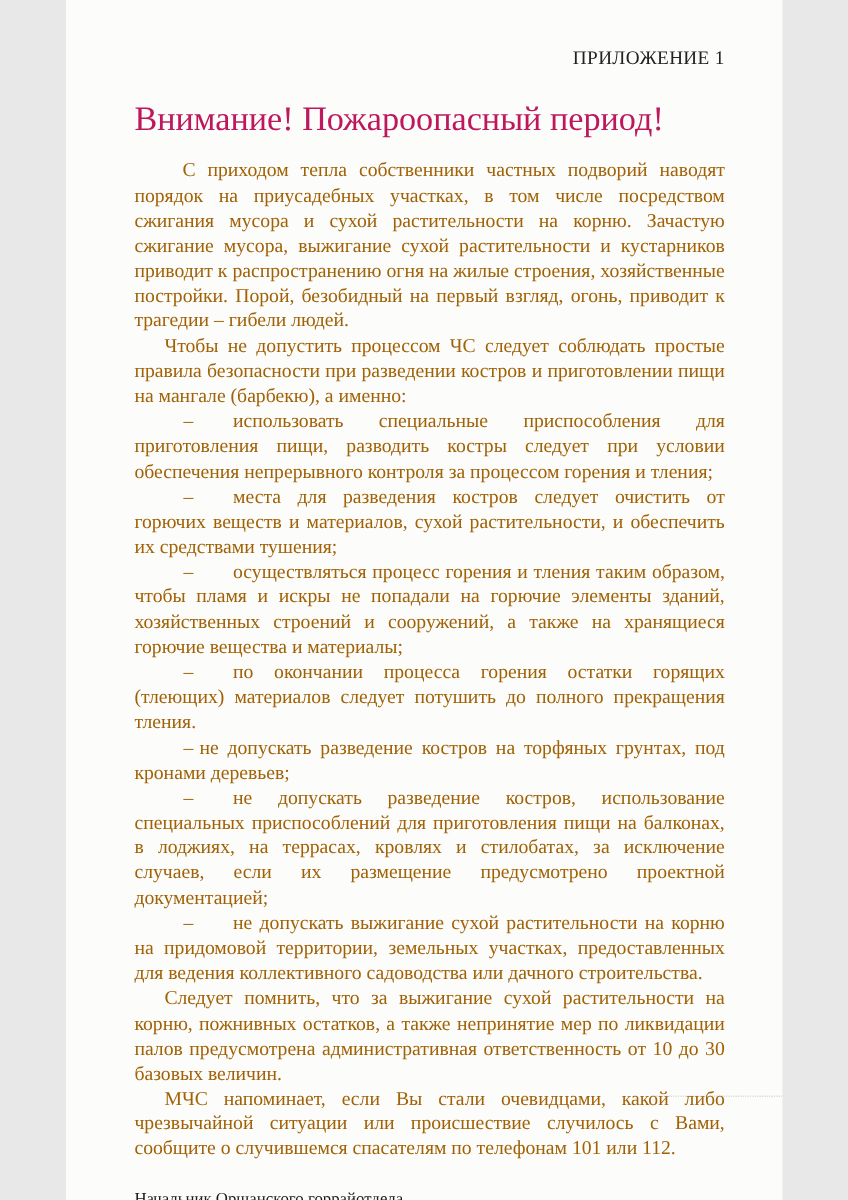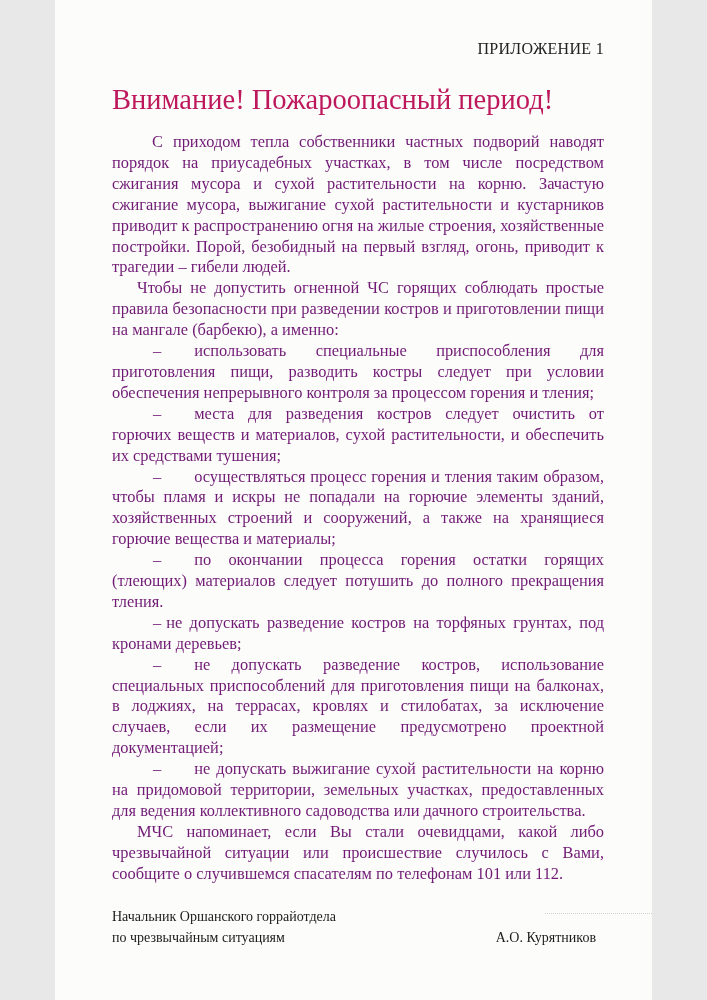--- a/index.html
+++ b/index.html
@@ -26,21 +26,21 @@
     font-weight: normal;
     margin: 26px 0 16px 0;
     color: #be185d;
   }
   .body-text { }
   .para {
     margin: 0;
     font-size: 16.4px;
     line-height: 20.9px;
     text-align: justify;
-    color: #701a75;
+    color: #a16207;
   }
   .indent-lg { text-indent: 40px; }
   .indent-sm { text-indent: 25px; }
   .indent-bullet { text-indent: 41px; }
   .marker { display: inline; }
   .marker.wide { margin-right: 33px; }
   .marker.narrow { margin-right: 5px; }
   .scan-artifact {
     position: absolute;
     left: 490px;
@@ -66,36 +66,37 @@
 <div class="page">
 
   <div class="appendix">ПРИЛОЖЕНИЕ 1</div>
 
   <h1 class="doc-title">Внимание! Пожароопасный период!</h1>
 
   <div class="body-text">
 
     <p class="para indent-lg"><span>С приходом тепла собственники частных подворий наводят порядок на приусадебных участках, в том числе посредством сжигания мусора и сухой растительности на корню. Зачастую сжигание мусора, выжигание сухой растительности и кустарников приводит к распространению огня на жилые строения, хозяйственные постройки. Порой, безобидный на первый взгляд, огонь, приводит к трагедии – гибели людей.</span></p>
 
-    <p class="para indent-sm"><span>Чтобы не допустить огненной ЧС горящих соблюдать простые правила безопасности при разведении костров и приготовлении пищи на мангале (барбекю), а именно:</span></p>
+    <p class="para indent-sm"><span>Чтобы не допустить процессом ЧС следует соблюдать простые правила безопасности при разведении костров и приготовлении пищи на мангале (барбекю), а именно:</span></p>
 
     <p class="para indent-bullet"><span class="marker wide">–</span><span>использовать специальные приспособления для приготовления пищи, разводить костры следует при условии обеспечения непрерывного контроля за процессом горения и тления;</span></p>
 
     <p class="para indent-bullet"><span class="marker wide">–</span><span>места для разведения костров следует очистить от горючих веществ и материалов, сухой растительности, и обеспечить их средствами тушения;</span></p>
 
     <p class="para indent-bullet"><span class="marker wide">–</span><span>осуществляться процесс горения и тления таким образом, чтобы пламя и искры не попадали на горючие элементы зданий, хозяйственных строений и сооружений, а также на хранящиеся горючие вещества и материалы;</span></p>
 
     <p class="para indent-bullet"><span class="marker wide">–</span><span>по окончании процесса горения остатки горящих (тлеющих) материалов следует потушить до полного прекращения тления.</span></p>
 
     <p class="para indent-bullet"><span class="marker narrow">–</span><span>не допускать разведение костров на торфяных грунтах, под кронами деревьев;</span></p>
 
     <p class="para indent-bullet"><span class="marker wide">–</span><span>не допускать разведение костров, использование специальных приспособлений для приготовления пищи на балконах, в лоджиях, на террасах, кровлях и стилобатах, за исключение случаев, если их размещение предусмотрено проектной документацией;</span></p>
 
     <p class="para indent-bullet"><span class="marker wide">–</span><span>не допускать выжигание сухой растительности на корню на придомовой территории, земельных участках, предоставленных для ведения коллективного садоводства или дачного строительства.</span></p>
 
+    <p class="para indent-sm"><span>Следует помнить, что за выжигание сухой растительности на корню, пожнивных остатков, а также непринятие мер по ликвидации палов предусмотрена административная ответственность от 10 до 30 базовых величин.</span></p>
 
     <p class="para indent-sm"><span>МЧС напоминает, если Вы стали очевидцами, какой либо чрезвычайной ситуации или происшествие случилось с Вами, сообщите о случившемся спасателям по телефонам 101 или 112.</span></p>
 
   </div>
 
   <div class="scan-artifact"></div>
 
   <div class="signature">
     <div class="sig-left">
       <div>Начальник Оршанского горрайотдела</div>

